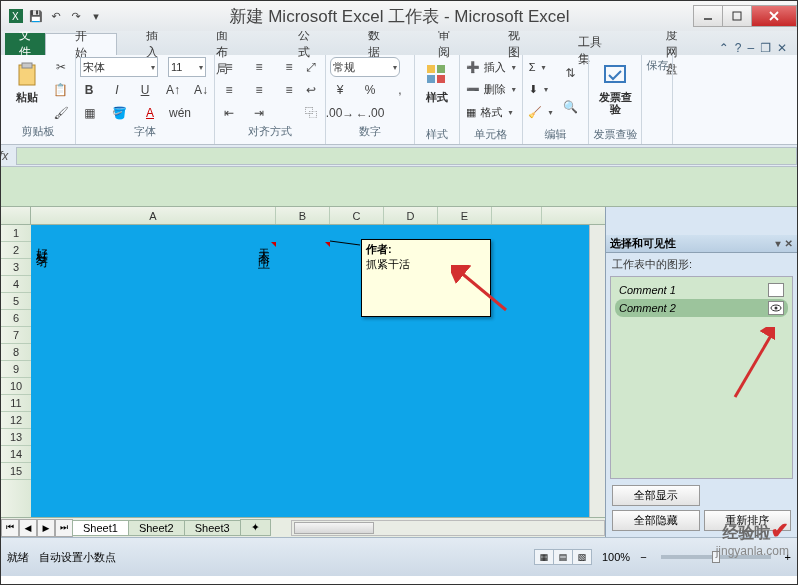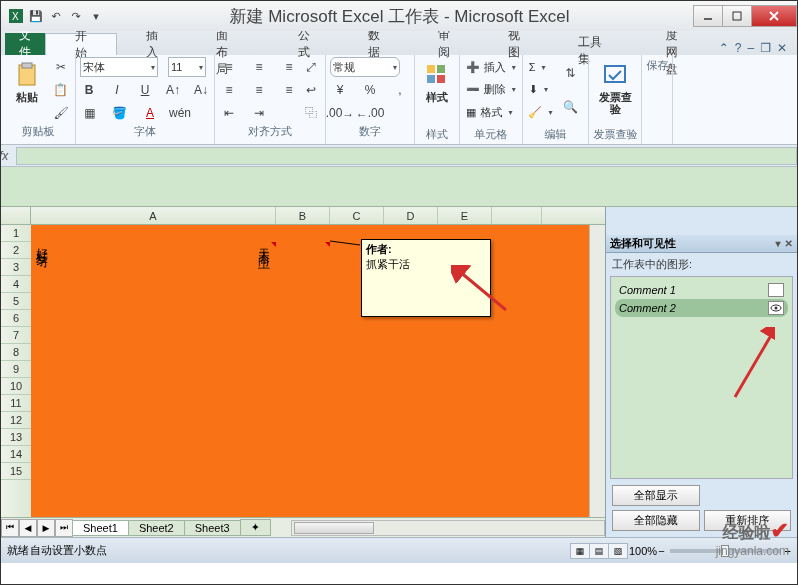--- a/index.html
+++ b/index.html
@@ -53,21 +53,21 @@
 
 
 .main { display: flex; height: 330px; }
 .sheet-area { flex: 1; display: flex; flex-direction: column; background: #d1e7cd; }
 .col-headers { display: flex; height: 18px; background: linear-gradient(#eef3e9,#dce8d6); border-bottom: 1px solid #9fb4a0; }
 .sel-all { width: 30px; border-right: 1px solid #9fb4a0; }
 .ch { text-align: center; font-size: 11px; color: #333; border-right: 1px solid #b9cdb9; display: flex; align-items: center; justify-content: center; }
 .grid-body { flex: 1; display: flex; position: relative; overflow: hidden; }
 .row-headers { width: 30px; display: flex; flex-direction: column; background: linear-gradient(90deg,#eef3e9,#dce8d6); }
 .rh { height: 17px; border-bottom: 1px solid #b9cdb9; text-align: center; font-size: 11px; color: #333; display: flex; align-items: center; justify-content: center; }
-.cells { flex: 1; background: #f97316; position: relative; }
+.cells { flex: 1; background: #0ea5e9; position: relative; }
 .cell-text-a { position: absolute; left: 2px; top: 14px; font-size: 12px; writing-mode: vertical-rl; letter-spacing: 3px; color: #000; }
 .cell-text-b { position: absolute; left: 224px; top: 14px; font-size: 12px; writing-mode: vertical-rl; letter-spacing: 3px; color: #000; }
 .comment-marker { position: absolute; width: 0; height: 0; border-left: 5px solid transparent; border-top: 5px solid #c00; }
 .comment-box { position: absolute; left: 330px; top: 14px; width: 130px; height: 78px; background: #ffffe1; border: 1px solid #000; box-shadow: 2px 2px 3px rgba(0,0,0,0.3); padding: 2px 4px; font-size: 11px; }
 .comment-box .author { font-weight: bold; }
 .arrow-red { position: absolute; pointer-events: none; }
 
 
 .sel-pane { width: 192px; background: #d9e6f3; border-left: 1px solid #8ca0b3; display: flex; flex-direction: column; }
 .sel-pane-title { height: 18px; background: linear-gradient(#cfe0ef,#b9cee2); border-bottom: 1px solid #8ca0b3; display: flex; align-items: center; justify-content: space-between; padding: 0 4px; font-size: 11px; font-weight: bold; margin-top: 28px; }
@@ -83,21 +83,21 @@
 
 .sheet-tabs { height: 20px; background: #e8ede3; display: flex; align-items: center; border-top: 1px solid #9fb4a0; font-size: 11px; }
 .nav-btns { display: flex; }
 .nav-btn { width: 18px; height: 18px; border: 1px solid #aaa; display: flex; align-items: center; justify-content: center; font-size: 9px; background: #f4f4f4; }
 .stab { padding: 1px 10px; border: 1px solid #9fb4a0; background: #fff; margin-left: -1px; }
 .stab.inactive { background: #dce8d6; }
 .sheet-scroll { flex: 1; margin-left: 20px; height: 16px; background: #e9ece5; border: 1px solid #bbb; display: flex; align-items: center; }
 .sheet-scroll .thumb { width: 80px; height: 12px; background: linear-gradient(#f5f5f5,#d8d8d8); border: 1px solid #aaa; margin-left: 2px; }
 
 
-.statusbar { height: 26px; background: linear-gradient(#e3ebf3,#cdd9e6); border-top: 1px solid #a7b7c6; display: flex; align-items: center; font-size: 11px; padding: 0 6px; gap: 1px; }
+.statusbar { height: 39px; background: linear-gradient(#e3ebf3,#cdd9e6); border-top: 1px solid #a7b7c6; display: flex; align-items: center; font-size: 11px; padding: 0 6px; gap: 10px; }
 .statusbar .spacer { flex: 1; }
 .view-btns { display: flex; }
 .view-btn { width: 20px; height: 16px; border: 1px solid #a7b7c6; background: #f0f4f8; margin-left: -1px; display: flex; align-items: center; justify-content: center; font-size: 9px; }
 .zoom-slider { width: 110px; height: 4px; background: #b0bdc9; position: relative; margin: 0 4px; }
 .zoom-slider .knob { position: absolute; left: 50%; top: -4px; width: 8px; height: 12px; background: #f0f4f8; border: 1px solid #888; transform: translateX(-50%); }
 
 
 .watermark { position: absolute; right: 8px; bottom: 26px; text-align: right; pointer-events: none; }
 .watermark .wm1 { font-size: 16px; font-weight: bold; color: #6a6a6a; }
 .watermark .wm1 .chk { color: #d32f2f; font-size: 22px; }

